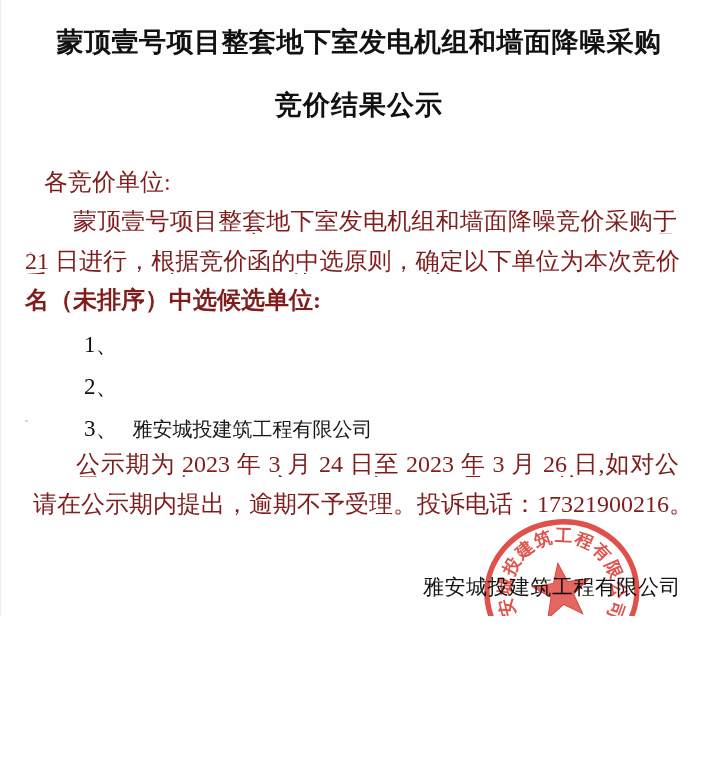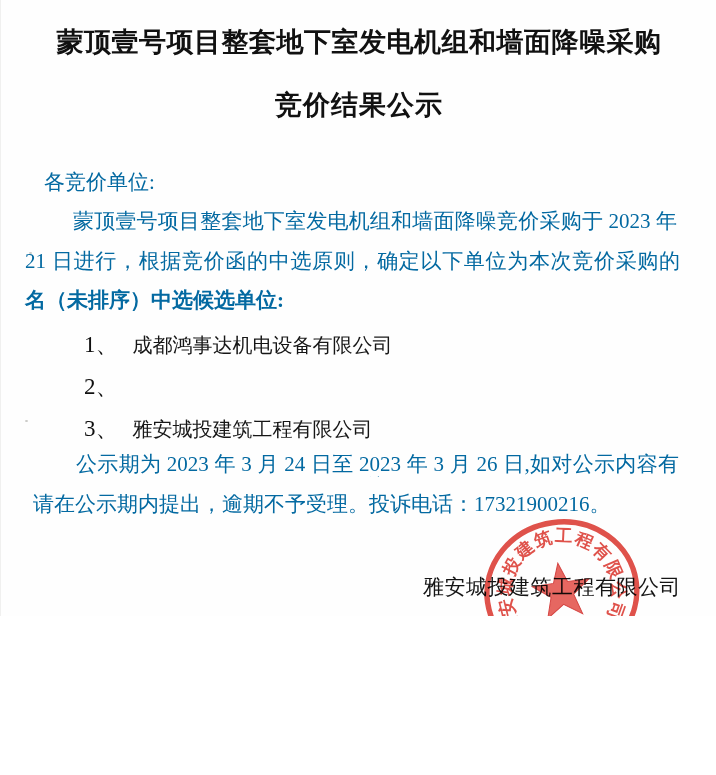--- a/index.html
+++ b/index.html
@@ -24,23 +24,23 @@
     font-size:27px;
     color:#111;
     letter-spacing:0.5px;
     white-space:nowrap;
   }
   .doc-title.line1{top:24px;}
   .doc-title.line2{top:87px;letter-spacing:1px;text-align:center;}
   
   .bline{
     position:absolute;
-    font-size:21px;
+    font-size:24px;
     line-height:23px;
-    color:#0369a1;
+    color:#7f1d1d;
     white-space:nowrap;
   }
   .bline.just{
     white-space:normal;
     text-align:justify;
     text-align-last:justify;
     overflow:hidden;
     height:24px;
   }
   .l-salutation{top:171px;left:43px;}
@@ -111,21 +111,20 @@
   <div class="doc-title line2">竞价结果公示</div>
 
   <div class="bline l-salutation">各竞价单位:</div>
 
   <div class="bline just l-p1a">蒙顶壹号项目整套地下室发电机组和墙面降噪竞价采购于 2023 年 3 月</div>
   <div class="bline just l-p1b">21 日进行，根据竞价函的中选原则，确定以下单位为本次竞价采购的前 3</div>
   <div class="bline l-p1c">名（未排序）中选候选单位:</div>
 
   <div class="cand c1">
     <span class="num">1、</span>
-    <span class="name">成都鸿事达机电设备有限公司</span>
   </div>
   <div class="cand c2">
     <span class="num">2、</span>
   </div>
   <div class="cand c3">
     <span class="num">3、</span>
     <span class="name">雅安城投建筑工程有限公司</span>
   </div>
 
   <div class="bline just l-p2a">公示期为 2023 年 3 月 24 日至 2023 年 3 月 26 日,如对公示内容有异议，</div>

